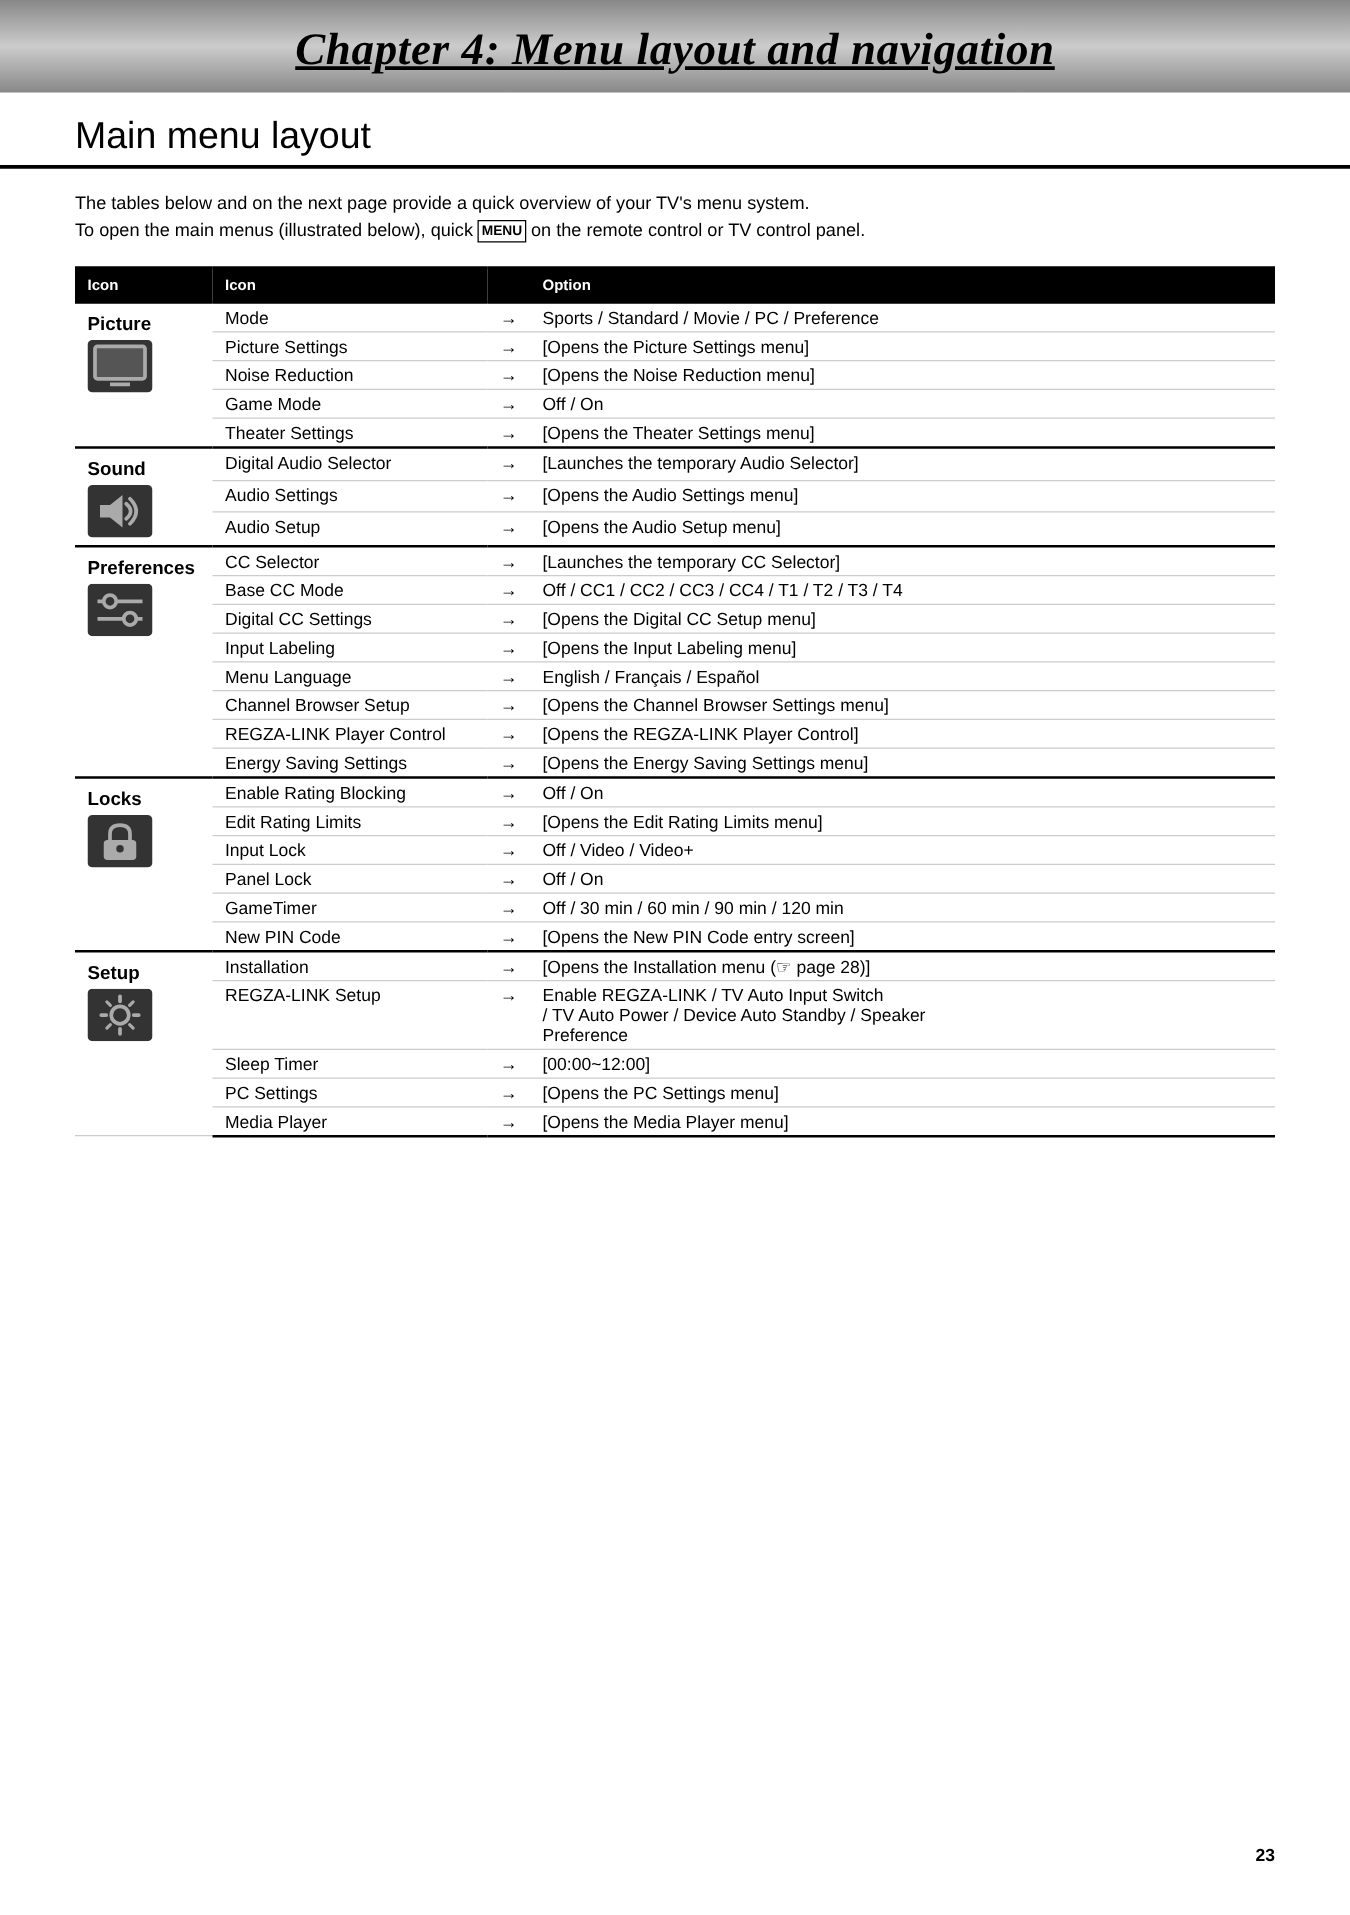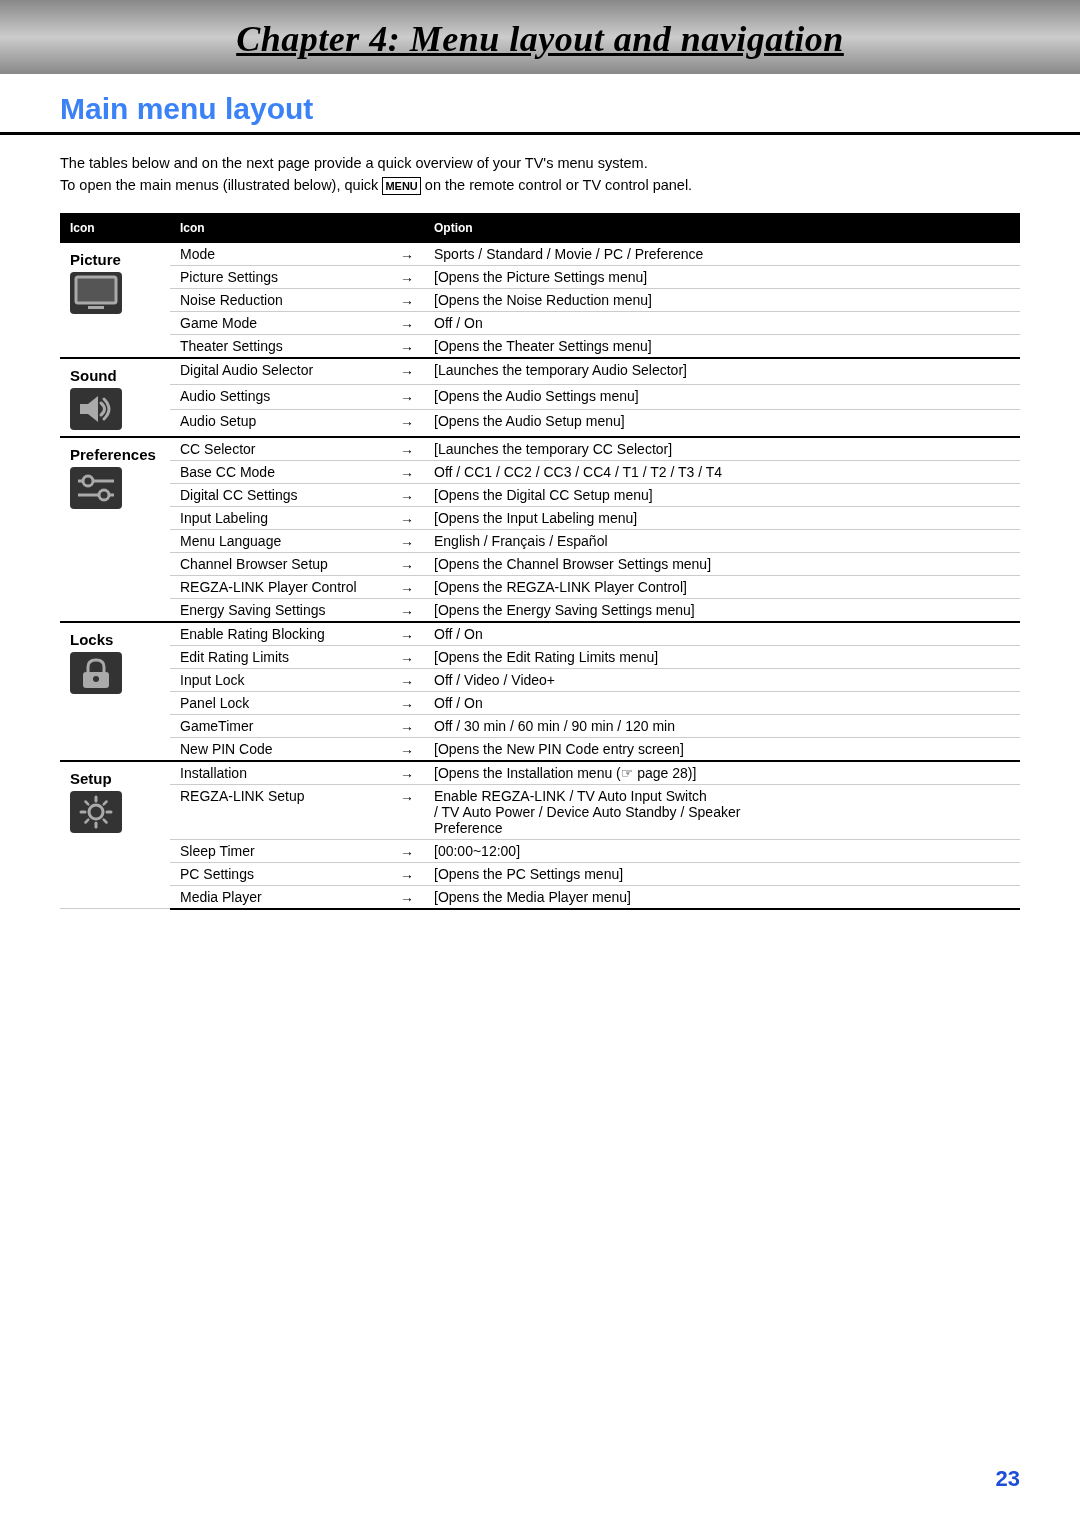--- a/index.html
+++ b/index.html
@@ -33,22 +33,22 @@
     }
 
     
     .section-title-wrap {
       padding: 18px 60px 6px 60px;
       border-bottom: 3px solid #000;
     }
 
     .section-title {
       font-size: 30px;
-      font-weight: bold;
-      color: #3b82f6;
+      font-weight: normal;
+      color: #000000;
     }
 
     
     .intro-text {
       padding: 18px 60px 16px 60px;
       font-size: 14.5px;
       line-height: 1.5;
       color: #000;
     }
 
@@ -106,23 +106,23 @@
 
     .option-cell {
       font-size: 14px;
     }
 
     
     .page-number {
       position: absolute;
       bottom: 40px;
       right: 60px;
-      font-size: 22px;
+      font-size: 14px;
       font-weight: bold;
-      color: #1d4ed8;
+      color: #000000;
     }
   </style>
 </head>
 <body>
 
 <div class="chapter-header">
   <h1 class="chapter-title">Chapter 4: Menu layout and navigation</h1>
 </div>
 
 <div class="section-title-wrap">

